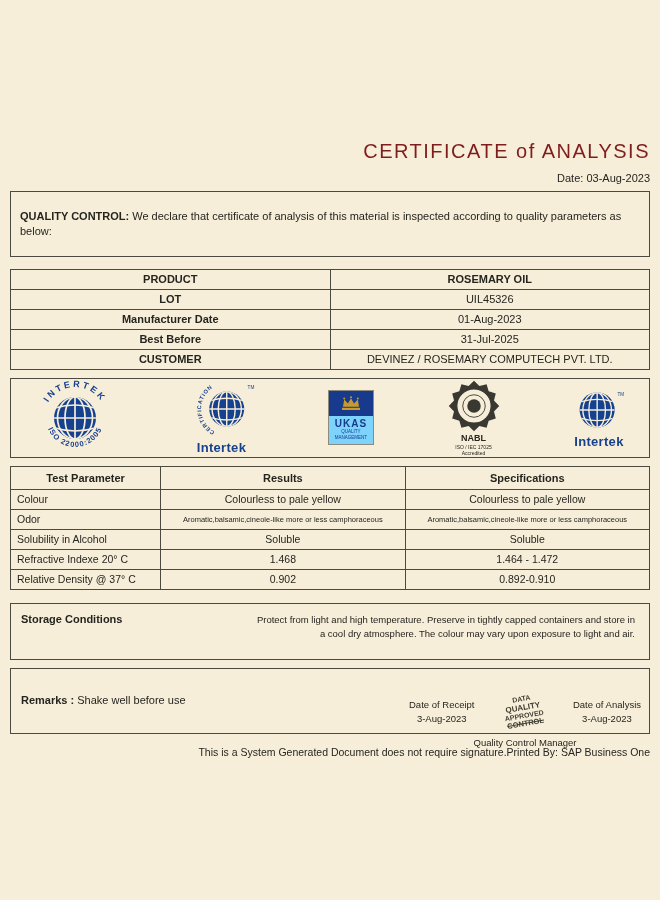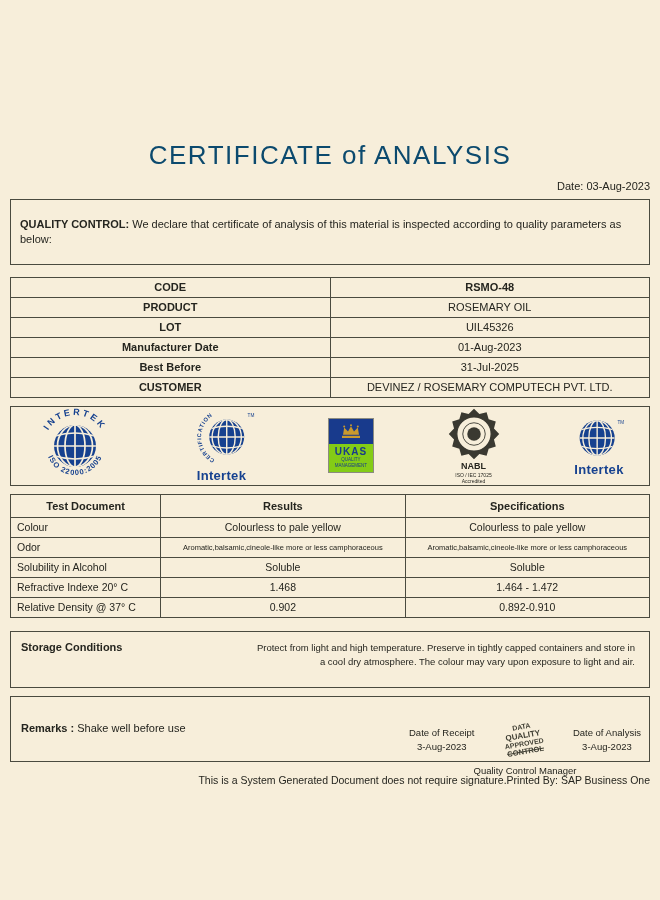--- a/index.html
+++ b/index.html
@@ -4,21 +4,21 @@
 <style>
   * { box-sizing: border-box; margin: 0; padding: 0; }
   html, body { width: 660px; height: 900px; }
   body {
     background: #f7eeda;
     font-family: "Liberation Sans", sans-serif;
     color: #25251f;
   }
   .page { padding: 140px 10px 0; }
 
-  .title { text-align: center; font-size: 26px; letter-spacing: 1.5px; color: #0c4a6e; }
+  .title { text-align: right; font-size: 20px; letter-spacing: 1.5px; color: #7f1d1d; }
   .date-line { text-align: right; font-size: 11px; margin-top: 9px; }
 
   .box { border: 1px solid #4a4a3f; background: #f7eeda; }
   .qc { margin-top: 7px; padding: 17px 9px; font-size: 11px; line-height: 1.35; }
   .qc b { font-weight: bold; }
 
   table { border-collapse: collapse; width: 100%; }
   .info-table { margin-top: 12px; }
   .info-table td {
     border: 1px solid #4a4a3f; height: 20px; text-align: center;
@@ -26,21 +26,21 @@
   }
   .info-table td.lbl { width: 50%; font-weight: bold; }
   .info-table tr:first-child td.val { font-weight: bold; }
 
   .logos {
     margin-top: 8px; height: 80px; display: flex; align-items: center;
     justify-content: space-between; padding: 0 24px;
   }
   .logo { display: flex; flex-direction: column; align-items: center; line-height: 1.1; }
   .intertek-word { color: #16418f; font-size: 13px; font-weight: bold; margin-top: 1px; letter-spacing: .3px; }
-  .ukas-box { width: 46px; border: 1px solid #8b8b80; background: #84cc16; text-align: center; padding-bottom: 3px; }
+  .ukas-box { width: 46px; border: 1px solid #8b8b80; background: #7dd3fc; text-align: center; padding-bottom: 3px; }
   .ukas-field { background: #183a8c; height: 25px; display: flex; align-items: center; justify-content: center; }
   .ukas-name { color: #183a8c; font-weight: bold; font-size: 10px; letter-spacing: 1px; margin-top: 2px; }
   .ukas-sub { color: #183a8c; font-size: 4.5px; line-height: 1.4; }
   .nabl-name { font-size: 9px; font-weight: bold; margin-top: 1px; }
   .nabl-sub { font-size: 5px; line-height: 1.3; }
 
   .test-table { margin-top: 8px; }
   .test-table th, .test-table td { border: 1px solid #4a4a3f; padding: 3px 6px; }
   .test-table th { height: 23px; font-size: 11px; font-weight: bold; text-align: center; }
   .test-table td { height: 20px; font-size: 10.5px; text-align: center; }
@@ -72,24 +72,20 @@
   <div class="date-line">Date: 03-Aug-2023</div>
 
   <div class="box qc">
     <b>QUALITY CONTROL:</b>
     <span>We declare that certificate of analysis of this material is inspected according to quality parameters as below:</span>
   </div>
 
   <table class="info-table">
     <tbody>
 
-        <tr>
-          <td class="lbl">CODE</td>
-          <td class="val">RSMO-48</td>
-        </tr>
 
         <tr>
           <td class="lbl">PRODUCT</td>
           <td class="val">ROSEMARY OIL</td>
         </tr>
 
         <tr>
           <td class="lbl">LOT</td>
           <td class="val">UIL45326</td>
         </tr>
@@ -220,21 +216,21 @@
   </div>
 
   <table class="test-table">
     <colgroup>
       <col style="width:23.5%">
       <col style="width:38.25%">
       <col style="width:38.25%">
     </colgroup>
     <thead>
       <tr>
-        <th>Test Document</th>
+        <th>Test Parameter</th>
         <th>Results</th>
         <th>Specifications</th>
       </tr>
     </thead>
     <tbody>
 
         <tr>
           <td>Colour</td>
           <td>Colourless to pale yellow</td>
           <td>Colourless to pale yellow</td>

